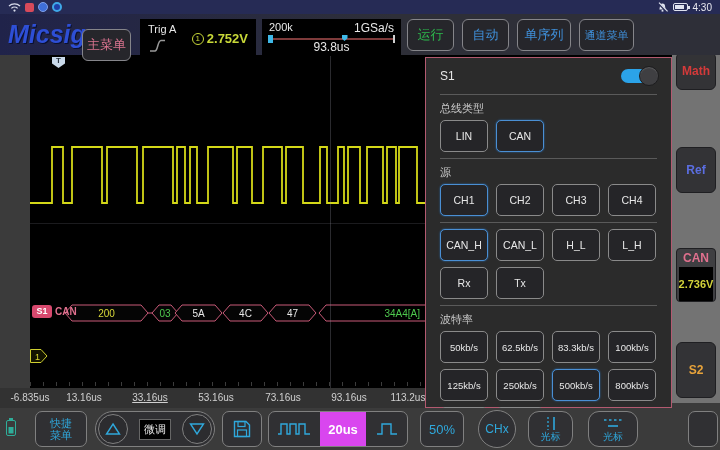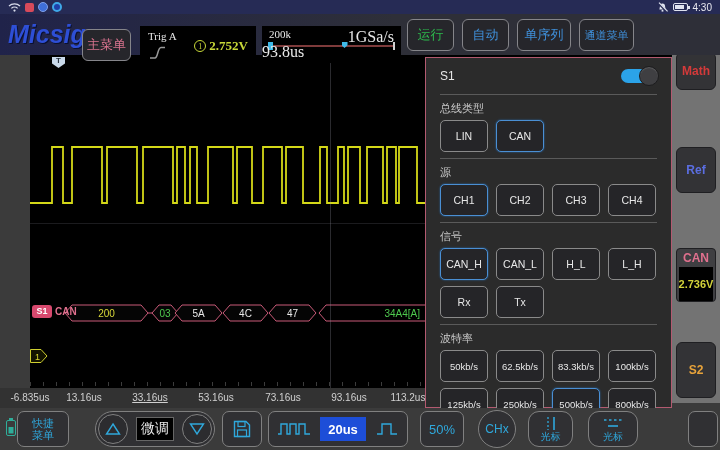--- a/index.html
+++ b/index.html
@@ -24,36 +24,36 @@
   #logo { position:absolute; left:8px; top:6px; font-size:25px; font-weight:bold; font-style:italic;
     color:#2e4fd6; letter-spacing:0px; text-shadow:1px 1px 0 #0a1030; }
   .tb-btn { position:absolute; top:5px; height:32px; background:#26262b; border:1px solid #85858a;
     border-radius:6px; display:flex; align-items:center; justify-content:center;
     font-size:13px; line-height:12px; text-align:center; cursor:pointer; }
   #main-menu-btn { left:82px; width:49px; color:#d9738f;margin-top:10px; }
   #run-btn   { left:407px; width:47px; color:#2db84d; }
   #auto-btn  { left:462px; width:47px; color:#3f8fd9; }
   #single-btn{ left:517px; width:54px; color:#3f8fd9; }
   #chmenu-btn{ left:579px; width:55px; color:#3f8fd9; font-size:11px; }
-  .blackbox { position:absolute; top:12px; height:37px; background:#000;font-family:Liberation Serif, serif; }
+  .blackbox { position:absolute; top:5px; height:37px; background:#000; }
   #trig-box { left:140px; width:116px; }
   #trig-label { position:absolute; left:8px; top:4px; color:#e8e8e8; font-size:11px; }
   #trig-value { position:absolute; right:8px; top:12px; color:#c8d838; font-size:13px; font-weight:bold;
     display:flex; align-items:center; gap:3px; }
   #trig-ch-circle { width:12px; height:12px; border:1px solid #c8d838; border-radius:50%;
     font-size:8px; font-weight:normal; display:flex; align-items:center; justify-content:center; }
   #tb-box { left:262px; width:139px; }
   #tb-depth { position:absolute; left:7px; top:2px; color:#e8e8e8; font-size:11px; }
-  #tb-rate  { position:absolute; right:7px; top:2px; color:#e8e8e8; font-size:16px; }
+  #tb-rate  { position:absolute; right:7px; top:2px; color:#e8e8e8; font-size:12px; }
   #tb-rail  { position:absolute; left:7px; right:7px; top:19px; height:2px; background:#7e3b3b; }
   #tb-rail .m-left { position:absolute; left:-1px; top:-3px; width:5px; height:8px; background:#3fb9e8; }
   #tb-rail .m-pos  { position:absolute; left:58%; top:-3px; width:6px; height:6px; background:#3fb9e8;
     clip-path:polygon(0 0,100% 0,100% 55%,50% 100%,0 55%); }
   #tb-rail .m-end  { position:absolute; right:-1px; top:-3px; width:2px; height:8px; background:#cfcfcf; }
-  #tb-window { position:absolute; left:0; right:0; bottom:2px; text-align:left; color:#e8e8e8; font-size:16px; }
+  #tb-window { position:absolute; left:0; right:0; bottom:2px; text-align:center; color:#e8e8e8; font-size:12px; }
 
   
   #left-strip { position:absolute; left:0; top:55px; width:30px; height:353px; background:#3b3b3b; }
   #right-col  { position:absolute; left:672px; top:50px; width:60px; height:353px; background:#737373; }
   .rc-btn { position:absolute; left:4px; width:40px; background:#333336; border:1px solid #1f1f22;
     border-radius:6px; display:flex; align-items:center; justify-content:center;
     font-weight:bold; font-size:12px; cursor:pointer; }
   #math-btn { top:2px; height:38px; color:#d43a3a; }
   #ref-btn  { top:97px; height:46px; color:#5b6ee1; }
   #can-ind  { top:198px; height:54px; background:#3f3f42; border:1px solid #1f1f22; border-radius:4px;
@@ -94,30 +94,30 @@
   .pgrid { display:grid; grid-template-columns:repeat(4,48px); gap:6px 8px; }
   .pbtn { height:32px; background:#252528; border:1px solid #8a8a8a; border-radius:5px; color:#e8e8e8;
     font-size:10.5px; display:flex; align-items:center; justify-content:center; cursor:pointer; white-space:nowrap; }
   .pbtn.sel { border-color:#4a8fd4; box-shadow:0 0 2px #2a6fb4; }
   [data-section="3"] .pbtn { font-size:9.5px; }
 
   
   #bottom-bar { position:absolute; left:0; top:408px; width:720px; height:42px; background:#3b3b3b; z-index:25; }
   .bb-btn { position:absolute; top:3px; height:36px; background:#303033; border:1px solid #808080;
     border-radius:7px; display:flex; align-items:center; justify-content:center; color:#2fa8dc; cursor:pointer; }
-  #quick-menu { left:17px; width:52px; font-size:11px; line-height:12px; text-align:center;
+  #quick-menu { left:35px; width:52px; font-size:11px; line-height:12px; text-align:center;
     padding:0 10px; flex-wrap:wrap; }
   #stepper { left:95px; width:120px; border-radius:18px; justify-content:space-between; padding:2px; }
   .step-circle { width:30px; height:30px; border:1px solid #808080; border-radius:50%; background:#2c2c2f;
     display:flex; align-items:center; justify-content:center; cursor:pointer; }
-  #fine-tune { background:#000; border:1px solid #666; border-radius:0; color:#e8e8e8; font-size:14px;
+  #fine-tune { background:#000; border:1px solid #666; border-radius:0; color:#e8e8e8; font-size:11px;
     padding:2px 4px; cursor:pointer; white-space:nowrap; }
   #save-btn { left:222px; width:40px; }
   #tb-group { left:268px; width:140px; justify-content:space-between; padding:0 8px; }
-  #tpd-box { background:#1d4ed8; color:#fff; font-size:13px; font-weight:bold; width:46px; height:24px;
+  #tpd-box { background:#d946ef; color:#fff; font-size:13px; font-weight:bold; width:46px; height:34px;
     display:flex; align-items:center; justify-content:center; cursor:pointer; }
   #pct-btn { left:420px; width:44px; font-size:13px; }
   #chx-btn { left:478px; top:2px; width:38px; height:38px; border-radius:50%; font-size:12px; }
   #cursor-v-btn, #cursor-h-btn { flex-direction:column; font-size:10px; line-height:11px; gap:0px;border-radius:11px; }
   #cursor-v-btn { left:528px; width:45px; }
   #cursor-h-btn { left:588px; width:50px; }
   #empty-btn { left:688px; width:30px; }
   #bb-batt { position:absolute; left:6px; top:10px; }
   svg { display:block; }
 </style>
@@ -255,21 +255,20 @@
       <div class="plabel">源</div>
       <div class="pgrid">
           <div class="pbtn sel">CH1</div>
           <div class="pbtn">CH2</div>
           <div class="pbtn">CH3</div>
           <div class="pbtn">CH4</div>
         </div>
     </div>
     <div class="divider"></div>
     <div class="psection" data-section="2">
-      <div class="plabel">信号</div>
       <div class="pgrid">
           <div class="pbtn sel">CAN_H</div>
           <div class="pbtn">CAN_L</div>
           <div class="pbtn">H_L</div>
           <div class="pbtn">L_H</div>
           <div class="pbtn">Rx</div>
           <div class="pbtn">Tx</div>
         </div>
     </div>
     <div class="divider"></div>

